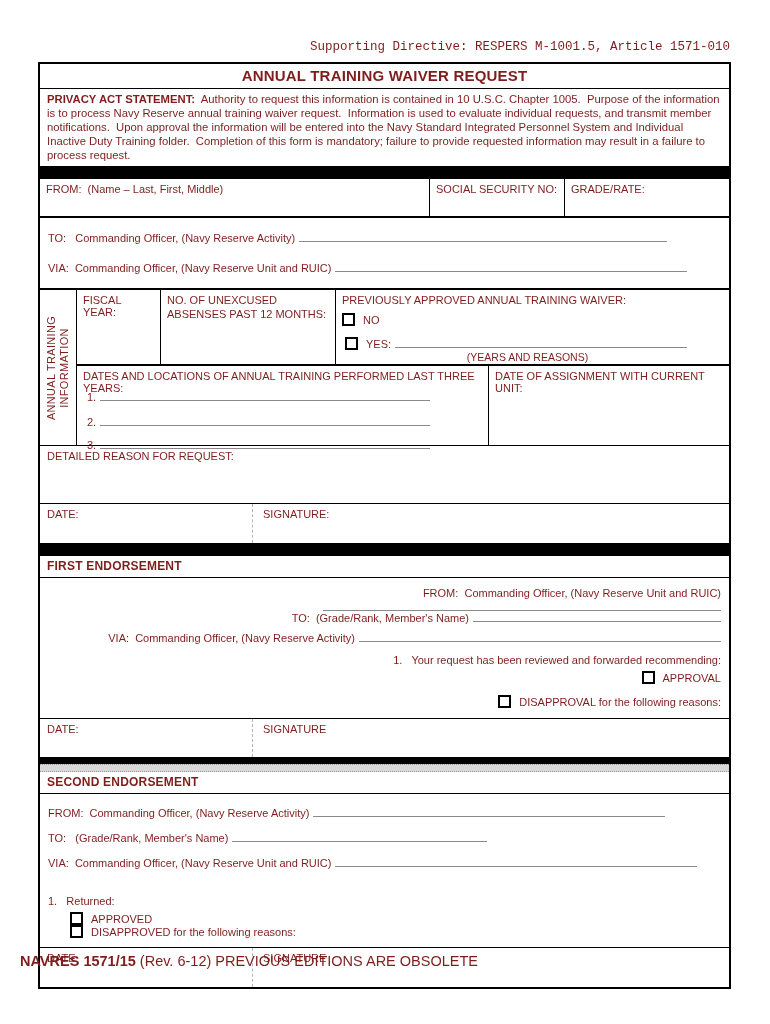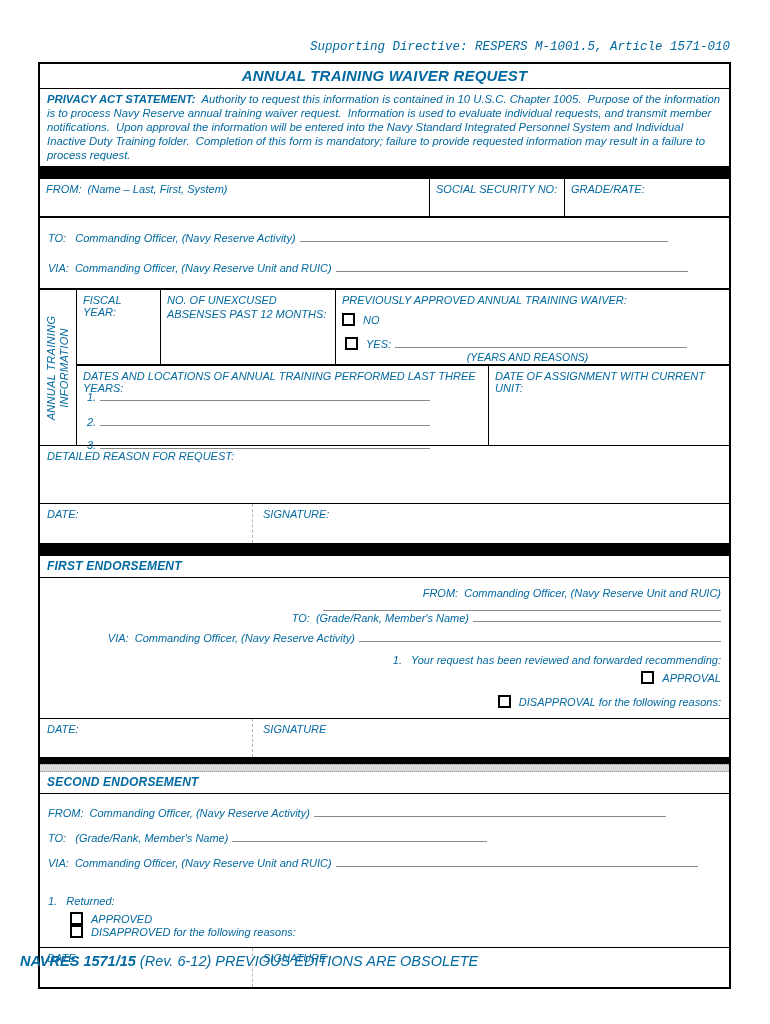--- a/index.html
+++ b/index.html
@@ -1,18 +1,18 @@
 <!DOCTYPE html>
 <html><head>
 <meta charset="utf-8">
 <style>
   html,body { margin:0; padding:0; background:#fff; }
   .page {
     position:relative; width:770px; height:1024px; background:#ffffff;
-    font-family:"Liberation Sans", sans-serif; color:#0369a1; overflow:hidden;font-style:italic;
+    font-family:"Liberation Sans", sans-serif; color:#7f1d1d; overflow:hidden;
   }
   .directive {
     position:absolute; top:40px; right:40px;
     font-family:"Liberation Mono","DejaVu Sans Mono",monospace;
     font-size:12.5px; white-space:pre;
   }
   .form {
     position:absolute; left:38px; top:62px; width:693px;
     border:2px solid #000; box-sizing:border-box; background:#fff;
   }
@@ -102,21 +102,21 @@
 
   <div class="form">
 
     <div class="title-row">ANNUAL TRAINING WAIVER REQUEST</div>
 
     <div class="privacy"><b class="pre">PRIVACY ACT STATEMENT:</b><span class="pre">  Authority to request this information is contained in 10 U.S.C. Chapter 1005.  Purpose of the information is to process Navy Reserve annual training waiver request.  Information is used to evaluate individual requests, and transmit member notifications.  Upon approval the information will be entered into the Navy Standard Integrated Personnel System and Individual Inactive Duty Training folder.  Completion of this form is mandatory; failure to provide requested information may result in a failure to process request.</span></div>
 
     <div class="bar"></div>
 
     <div class="from-row">
-      <div class="cell from-cell"><span class="pre">FROM:  (Name – Last, First, System)</span></div>
+      <div class="cell from-cell"><span class="pre">FROM:  (Name – Last, First, Middle)</span></div>
       <div class="cell ssn-cell"><span class="pre">SOCIAL SECURITY NO:</span></div>
       <div class="cell grade-cell"><span class="pre">GRADE/RATE:</span></div>
     </div>
 
     <div class="tovia">
       <div class="line1"><span class="pre">TO:   Commanding Officer, (Navy Reserve Activity)</span><span class="blank w368"></span></div>
       <div class="line2"><span class="pre">VIA:  Commanding Officer, (Navy Reserve Unit and RUIC)</span><span class="blank w352"></span></div>
     </div>
 
     <div class="ati">

